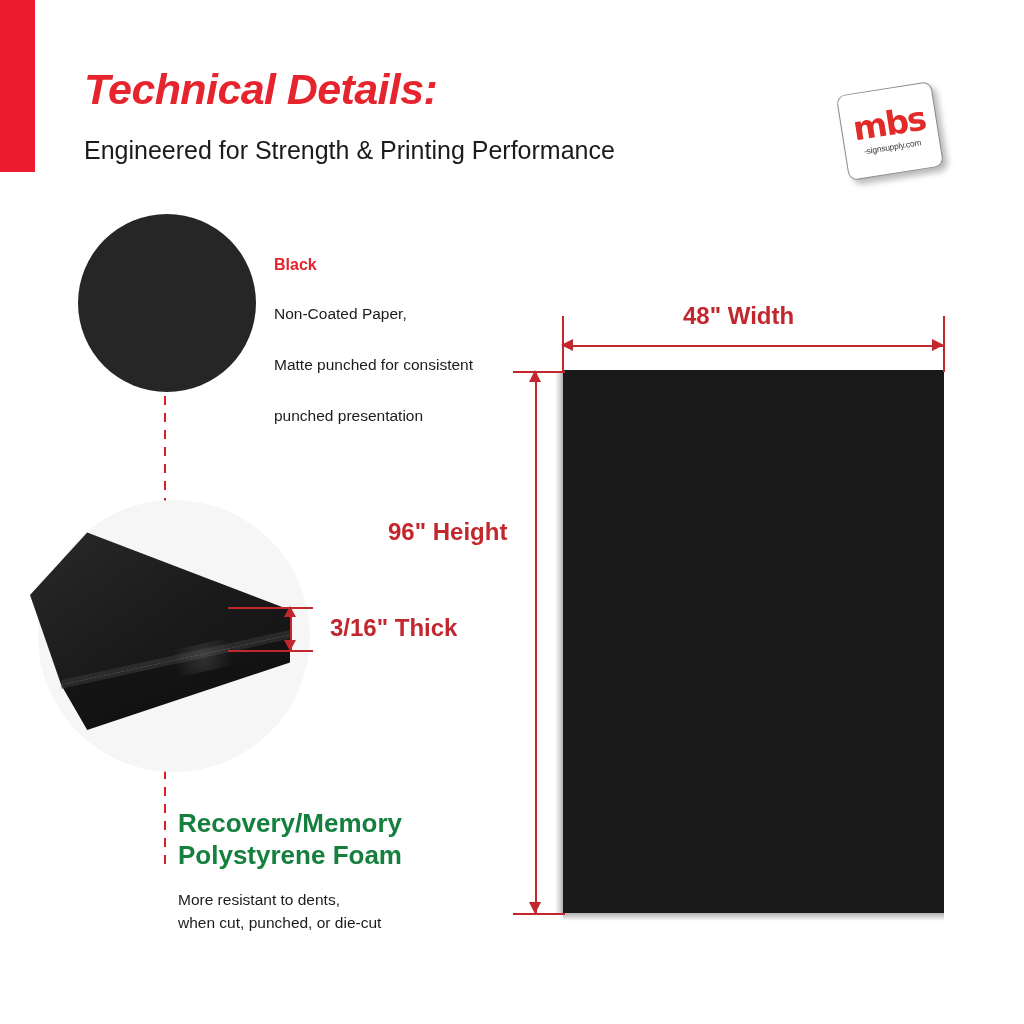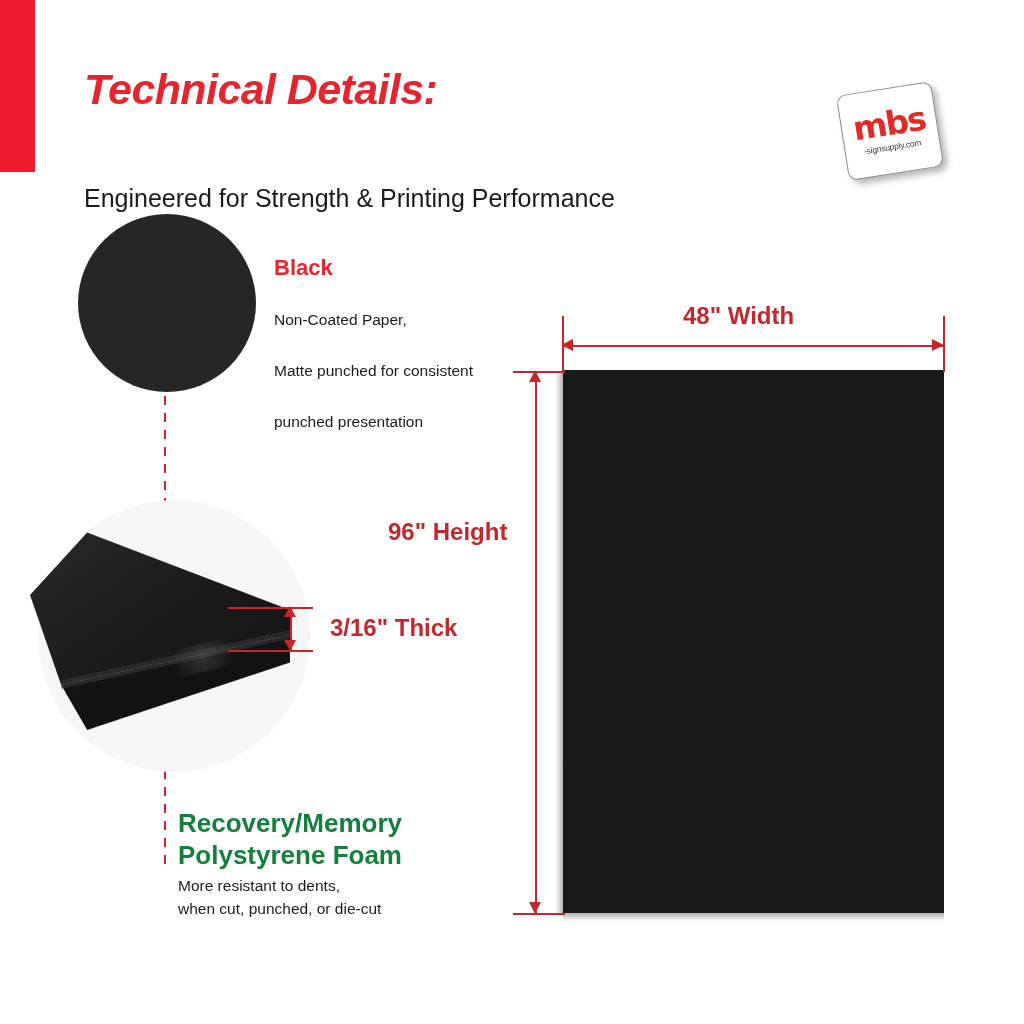--- a/index.html
+++ b/index.html
@@ -21,21 +21,21 @@
   .title {
     position:absolute; left:84px; top:68px;
     font-size:43px; font-weight:bold; letter-spacing:-0.6px;
     color:#E5242E; line-height:1;
     white-space:nowrap;
     font-style:italic;
   }
   .subtitle {
     position:absolute; left:84px; top:138px;
     font-size:25px; font-weight:normal; color:#1b1b1b;
-    line-height:1; white-space:nowrap;margin-top:48px;
+    line-height:1; white-space:nowrap;
   }
 
   
   .logo-wrap {
     position:absolute; left:838px; top:86px;
     width:108px; height:98px;
   }
   .logo-card {
     position:absolute; left:4px; top:2px; width:96px; height:86px;
     background:#ffffff; border:1.3px solid #8a8a8a; border-radius:9px;
@@ -57,21 +57,21 @@
   
   .swatch-circle {
     position:absolute; left:78px; top:214px;
     width:178px; height:178px; border-radius:50%;
     background:#262626;
   }
 
   
   .callout-black { position:absolute; left:274px; top:256px; width:250px; }
   .callout-black .c-title {
-    font-size:22px; font-weight:bold; color:#E5242E; line-height:1.1;
+    font-size:16px; font-weight:bold; color:#E5242E; line-height:1.1;
     margin-bottom:19px;
   }
   .callout-black .c-line {
     font-size:15.5px; color:#1b1b1b; line-height:1.42;margin-top:29px;
   }
 
   
   .dash-line {
     position:absolute; left:164px; top:396px; width:2px; height:468px;
     background:repeating-linear-gradient(
@@ -137,21 +137,21 @@
   .thk-label {
     position:absolute; left:330px; top:614px;
     font-size:24px; font-weight:bold; color:#C1272D; white-space:nowrap;
   }
 
   
   .callout-foam { position:absolute; left:178px; top:808px; width:300px; }
   .callout-foam .c-title {
     font-size:26px; font-weight:bold; color:#15803d; line-height:1.22;
   }
-  .callout-foam .c-body { margin-top:4px; }
+  .callout-foam .c-body { margin-top:18px; }
   .callout-foam .c-line {
     font-size:15.5px; color:#1b1b1b; line-height:1.45;
   }
 
   
   .board {
     position:absolute; left:563px; top:370px;
     width:381px; height:543px;
     background:#1a1a1a;
   }

